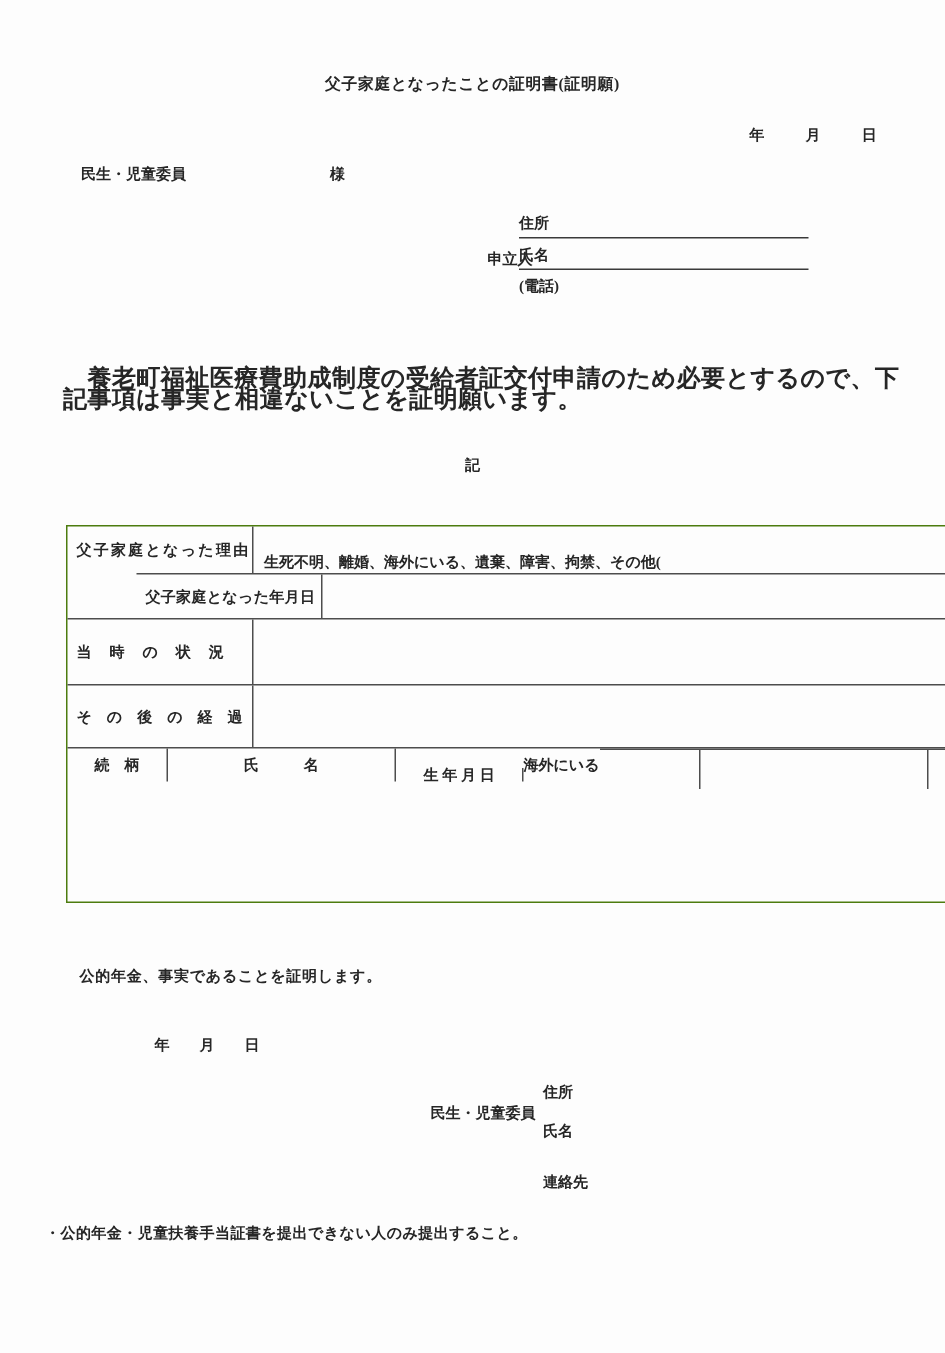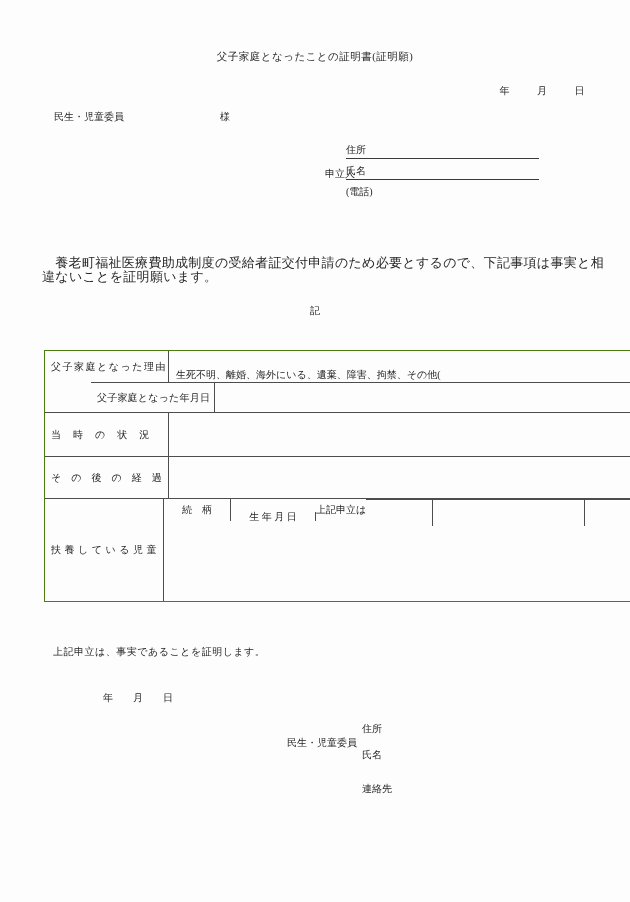--- a/index.html
+++ b/index.html
@@ -5,35 +5,35 @@
   html,body{margin:0;padding:0;}
   body{
     width:630px;height:902px;
     background:#fdfdfd;
     font-family:"Liberation Serif","DejaVu Serif",serif;
     color:#262626;
     position:relative;
     -webkit-font-smoothing:antialiased;
   }
   .page{position:absolute;inset:0;width:630px;height:902px;background:#fdfdfd;overflow:hidden;}
-  .abs{position:absolute;}
+  .abs{position:absolute;font-weight:bold;}
   .fs{font-size:10px;line-height:13px;white-space:nowrap;}
 
   .title{top:50px;left:0;width:630px;text-align:center;font-size:10.5px;letter-spacing:0.5px;}
   .top-date{top:84px;right:43px;letter-spacing:2.5px;}
   .addressee{top:110px;left:54px;}
   .addressee .honorific{margin-left:96px;}
 
   .applicant{top:143px;left:325px;width:240px;}
   .ap-line{height:21px;white-space:nowrap;}
   .ap-role{display:inline-block;width:21px;}
   .fld{display:inline-block;width:193px;border-bottom:1px solid #3a3a3a;height:15px;vertical-align:bottom;}
   .phone-wrap{display:inline-flex;width:190px;justify-content:flex-start;}
 
-  .body-text{top:246px;left:42px;width:567px;font-size:13px;line-height:14px;letter-spacing:0.3px;white-space:normal;margin-top:10px;}
+  .body-text{top:246px;left:42px;width:567px;font-size:16px;line-height:14px;letter-spacing:0.3px;white-space:normal;}
   .ki{top:304px;left:0;width:630px;text-align:center;}
 
   
   .ftable{top:350px;left:44px;width:616px;border:1px solid #4d7c0f;box-sizing:border-box;background:transparent;}
   .frow{display:flex;box-sizing:border-box;}
   .frow + .frow{border-top:1px solid #4d4d4d;}
   .flabel{width:124px;box-sizing:border-box;border-right:1px solid #4d4d4d;
           display:flex;align-items:center;padding:0 6px;font-size:10px;white-space:nowrap;}
   .fval{flex:1;display:flex;align-items:center;font-size:10px;box-sizing:border-box;white-space:nowrap;}
   .r1{height:31px;} .r2{height:30px;margin-left:46px;} .r3{height:44px;} .r4{height:42px;} .r5{height:103px;}
@@ -101,26 +101,26 @@
     </div>
     <div class="frow r3">
       <div class="flabel ls10">当　時　の　状　況</div>
       <div class="fval"></div>
     </div>
     <div class="frow r4">
       <div class="flabel">そ　の　後　の　経　過</div>
       <div class="fval"></div>
     </div>
     <div class="frow r5">
-      <div class="flabel ls05">扶 養 し て い る 児 童</div>
       <div class="subtable">
         <div class="subrow head">
           <div class="subcell sc1">続　柄</div>
+          <div class="subcell sc2">氏　　　名</div>
           <div class="subcell sc3">生 年 月 日</div>
-          <div class="subcell sc4">上記申立は</div>
+          <div class="subcell sc4">海外にいる</div>
         </div>
         <div class="subrow">
           <div class="subcell sc1"></div>
           <div class="subcell sc2"></div>
           <div class="subcell sc3"></div>
           <div class="subcell sc4"></div>
         </div>
         <div class="subrow">
           <div class="subcell sc1"></div>
           <div class="subcell sc2"></div>
@@ -130,23 +130,24 @@
         <div class="subrow">
           <div class="subcell sc1"></div>
           <div class="subcell sc2"></div>
           <div class="subcell sc3"></div>
           <div class="subcell sc4"></div>
         </div>
       </div>
     </div>
   </div>
 
-  <div class="abs fs certify">上記申立は、事実であることを証明します。</div>
+  <div class="abs fs certify">公的年金、事実であることを証明します。</div>
 
   <div class="abs fs bottom-date">年　　月　　日</div>
 
   <div class="abs fs cert-addr">住所</div>
   <div class="abs fs cert-committee">民生・児童委員</div>
   <div class="abs fs cert-name">氏名</div>
   <div class="abs fs cert-contact">連絡先</div>
 
+  <div class="abs fs footnote">・公的年金・児童扶養手当証書を提出できない人のみ提出すること。</div>
 
 </div>
 
 </body></html>

